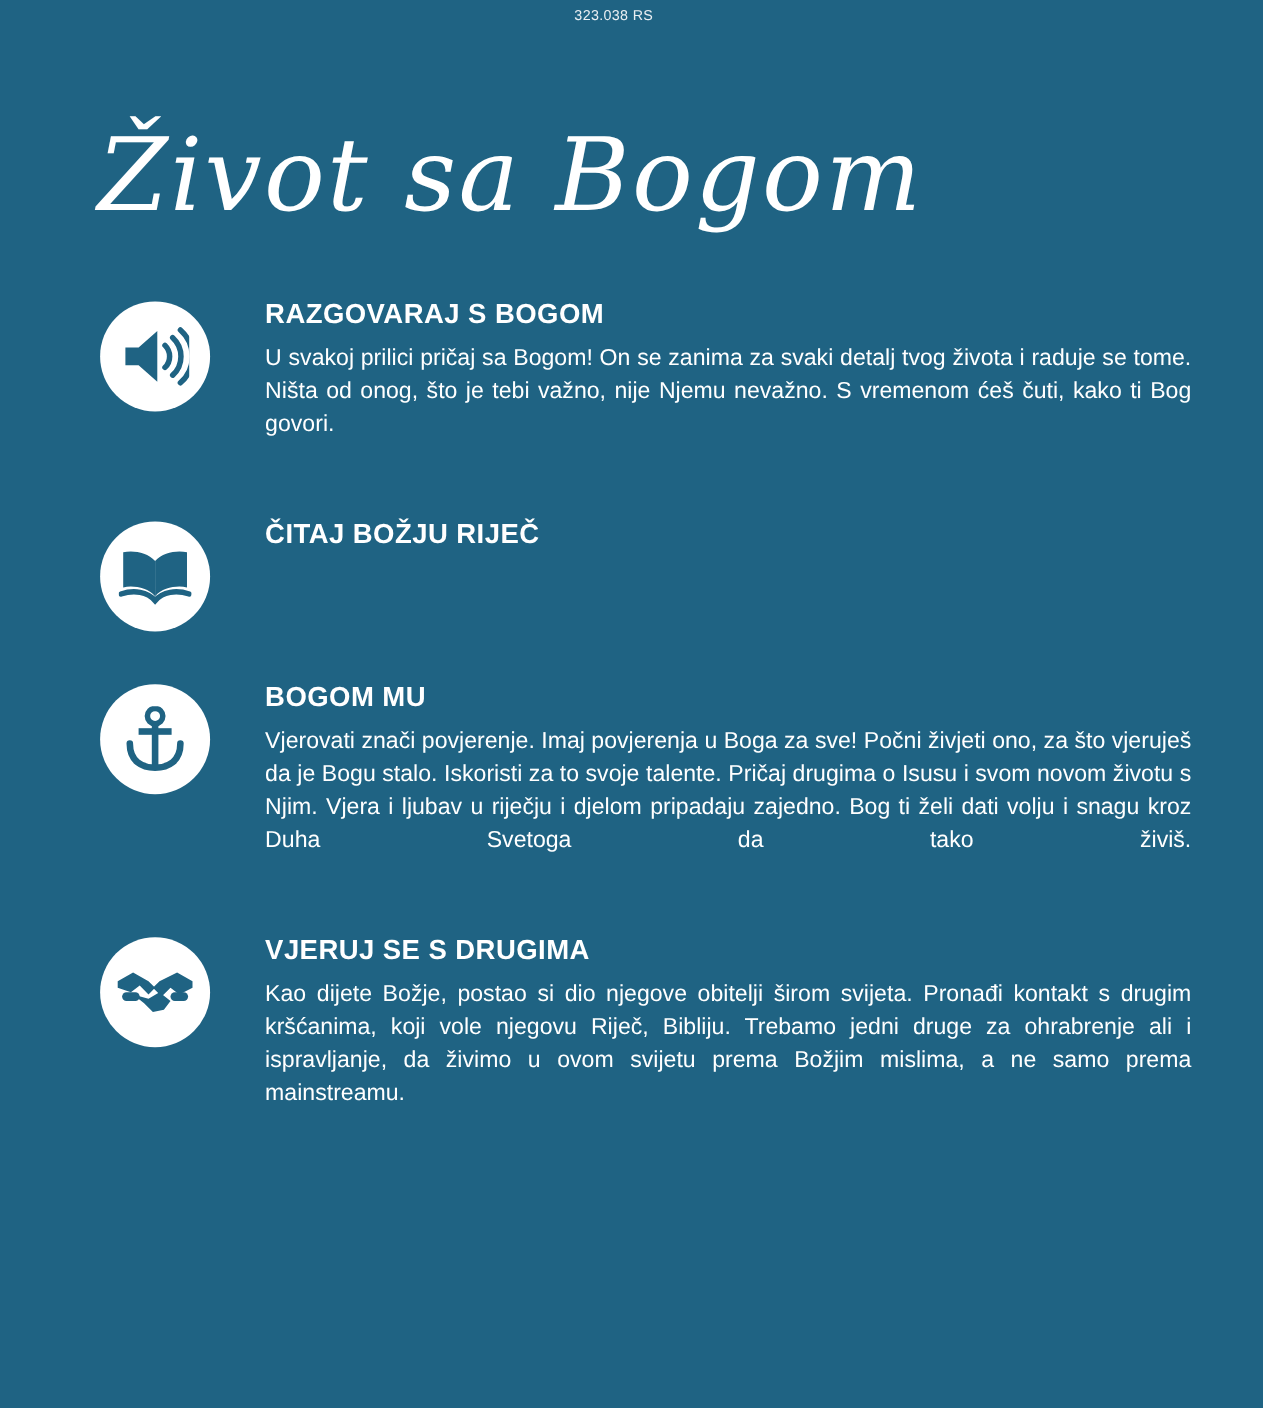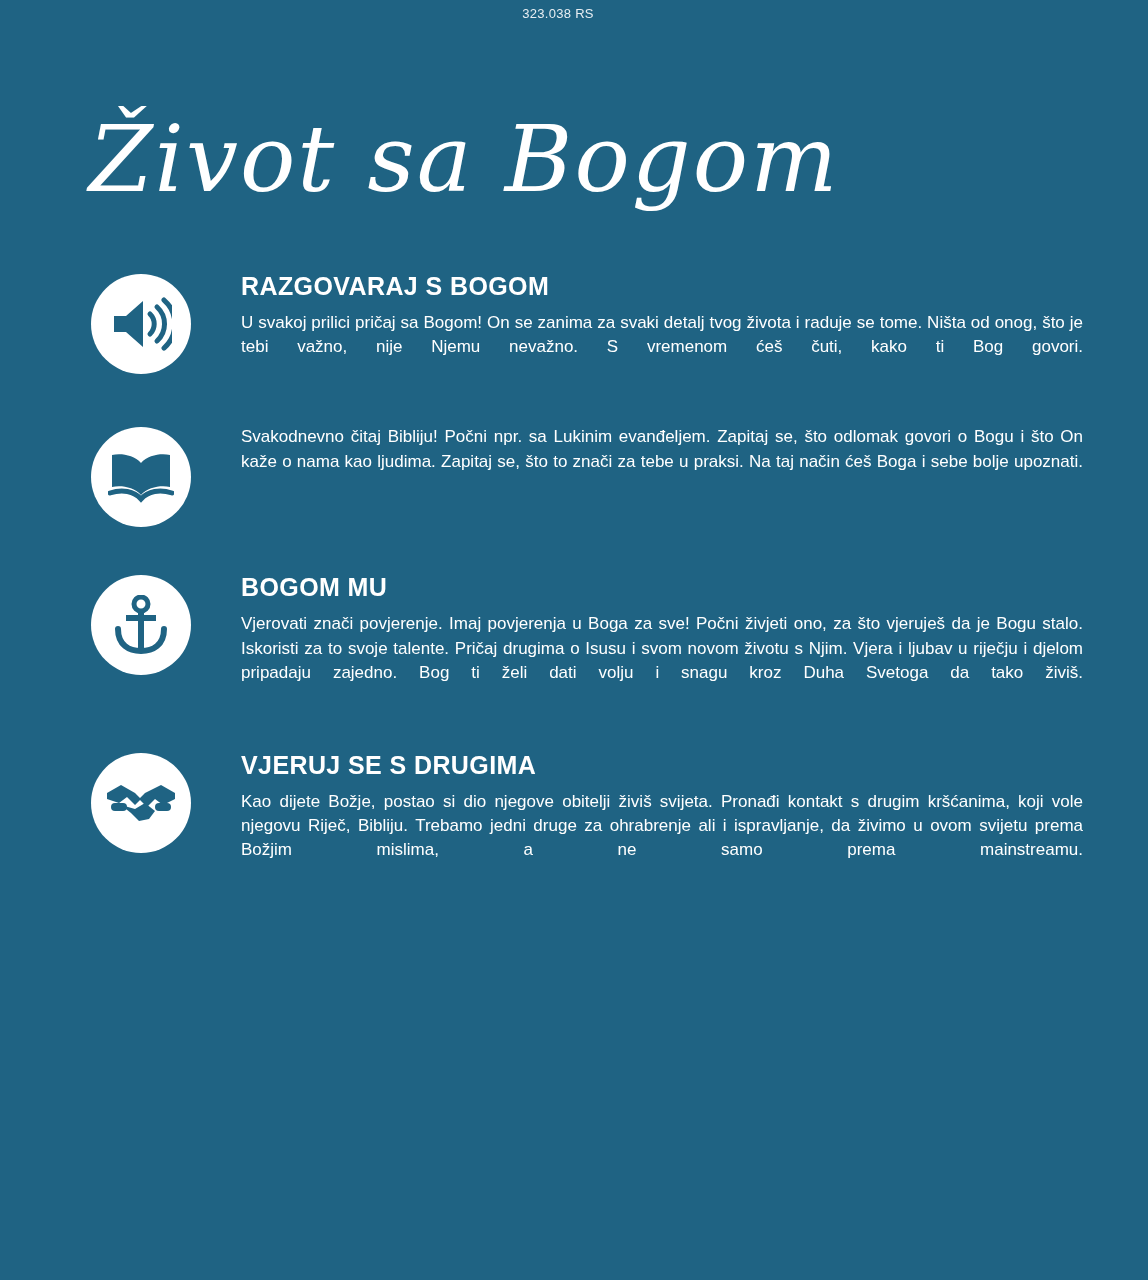--- a/index.html
+++ b/index.html
@@ -82,21 +82,21 @@
   }
   .sec-title {
     font-size: 25px;
     font-weight: bold;
     letter-spacing: 0.4px;
     margin: 0 0 10px 0;
     color: #ffffff;
     font-family: "Liberation Sans", sans-serif;
   }
   .sec-text {
-    font-size: 17px;
+    font-size: 21px;
     line-height: 1.42;
     text-align: justify;
     color: #ffffff;
     font-family: "Liberation Sans", sans-serif;
     margin: 0;
     max-width: 845px;
   }
   .sec-text::after {
     content: "";
     display: inline-block;
@@ -135,21 +135,21 @@
       <div class="icon-wrap">
         <div class="icon-circle">
           <svg width="66" height="56" viewBox="0 0 66 56" aria-hidden="true">
             <path d="M33 14 C26 6 13 4 4 6 v32 c9 -2 22 0 29 8 z" fill="#1f6383"></path>
             <path d="M33 14 C40 6 53 4 62 6 v32 c-9 -2 -22 0 -29 8 z" fill="#1f6383"></path>
             <path d="M2 44 C14 40 26 42 33 50 C40 42 52 40 64 44" stroke="#1f6383" stroke-width="5" fill="none" stroke-linecap="round"></path>
           </svg>
         </div>
       </div>
       <div class="sec-body">
-        <p class="sec-text">Svakodnevno čitaj Bibliju! Počni npr. sa Lukinim evanđeljem. Zapitaj se, što odlomak govori o Bogu i što On kaže o nama kao ljudima. Zapitaj se, što to znači za tebe u praksi. Na taj način ćeš Boga i sebe bolje upoznati.</p>
+        <h2 class="sec-title">ČITAJ BOŽJU RIJEČ</h2>
       </div>
     </div>
 
     <div class="section">
       <div class="icon-wrap">
         <div class="icon-circle">
           <svg width="58" height="60" viewBox="0 0 58 60" aria-hidden="true">
             <circle cx="29" cy="9" r="7" fill="none" stroke="#1f6383" stroke-width="5"></circle>
             <rect x="26" y="16" width="6" height="38" fill="#1f6383"></rect>
             <rect x="14" y="20" width="30" height="6" fill="#1f6383"></rect>
@@ -170,18 +170,18 @@
             <path d="M2 14 L16 6 L30 14 L36 20 L30 26 L22 18 L14 24 L2 20 z" fill="#1f6383"></path>
             <path d="M70 14 L56 6 L40 14 L34 20 L42 28 L50 20 L58 26 L70 20 z" fill="#1f6383"></path>
             <path d="M16 26 L26 34 L34 42 L44 40 L50 32 L40 24 L30 30 z" fill="#1f6383"></path>
             <rect x="6" y="24" width="16" height="8" rx="4" fill="#1f6383"></rect>
             <rect x="50" y="24" width="16" height="8" rx="4" fill="#1f6383"></rect>
           </svg>
         </div>
       </div>
       <div class="sec-body">
         <h2 class="sec-title">VJERUJ SE S DRUGIMA</h2>
-        <p class="sec-text">Kao dijete Božje, postao si dio njegove obitelji živiš svijeta. Pronađi kontakt s drugim kršćanima, koji vole njegovu Riječ, Bibliju. Trebamo jedni druge za ohrabrenje ali i ispravljanje, da živimo u ovom svijetu prema Božjim mislima, a ne samo prema mainstreamu.</p>
+        <p class="sec-text">Kao dijete Božje, postao si dio njegove obitelji širom svijeta. Pronađi kontakt s drugim kršćanima, koji vole njegovu Riječ, Bibliju. Trebamo jedni druge za ohrabrenje ali i ispravljanje, da živimo u ovom svijetu prema Božjim mislima, a ne samo prema mainstreamu.</p>
       </div>
     </div>
 
   </div>
 </div>
 
 </body></html>

